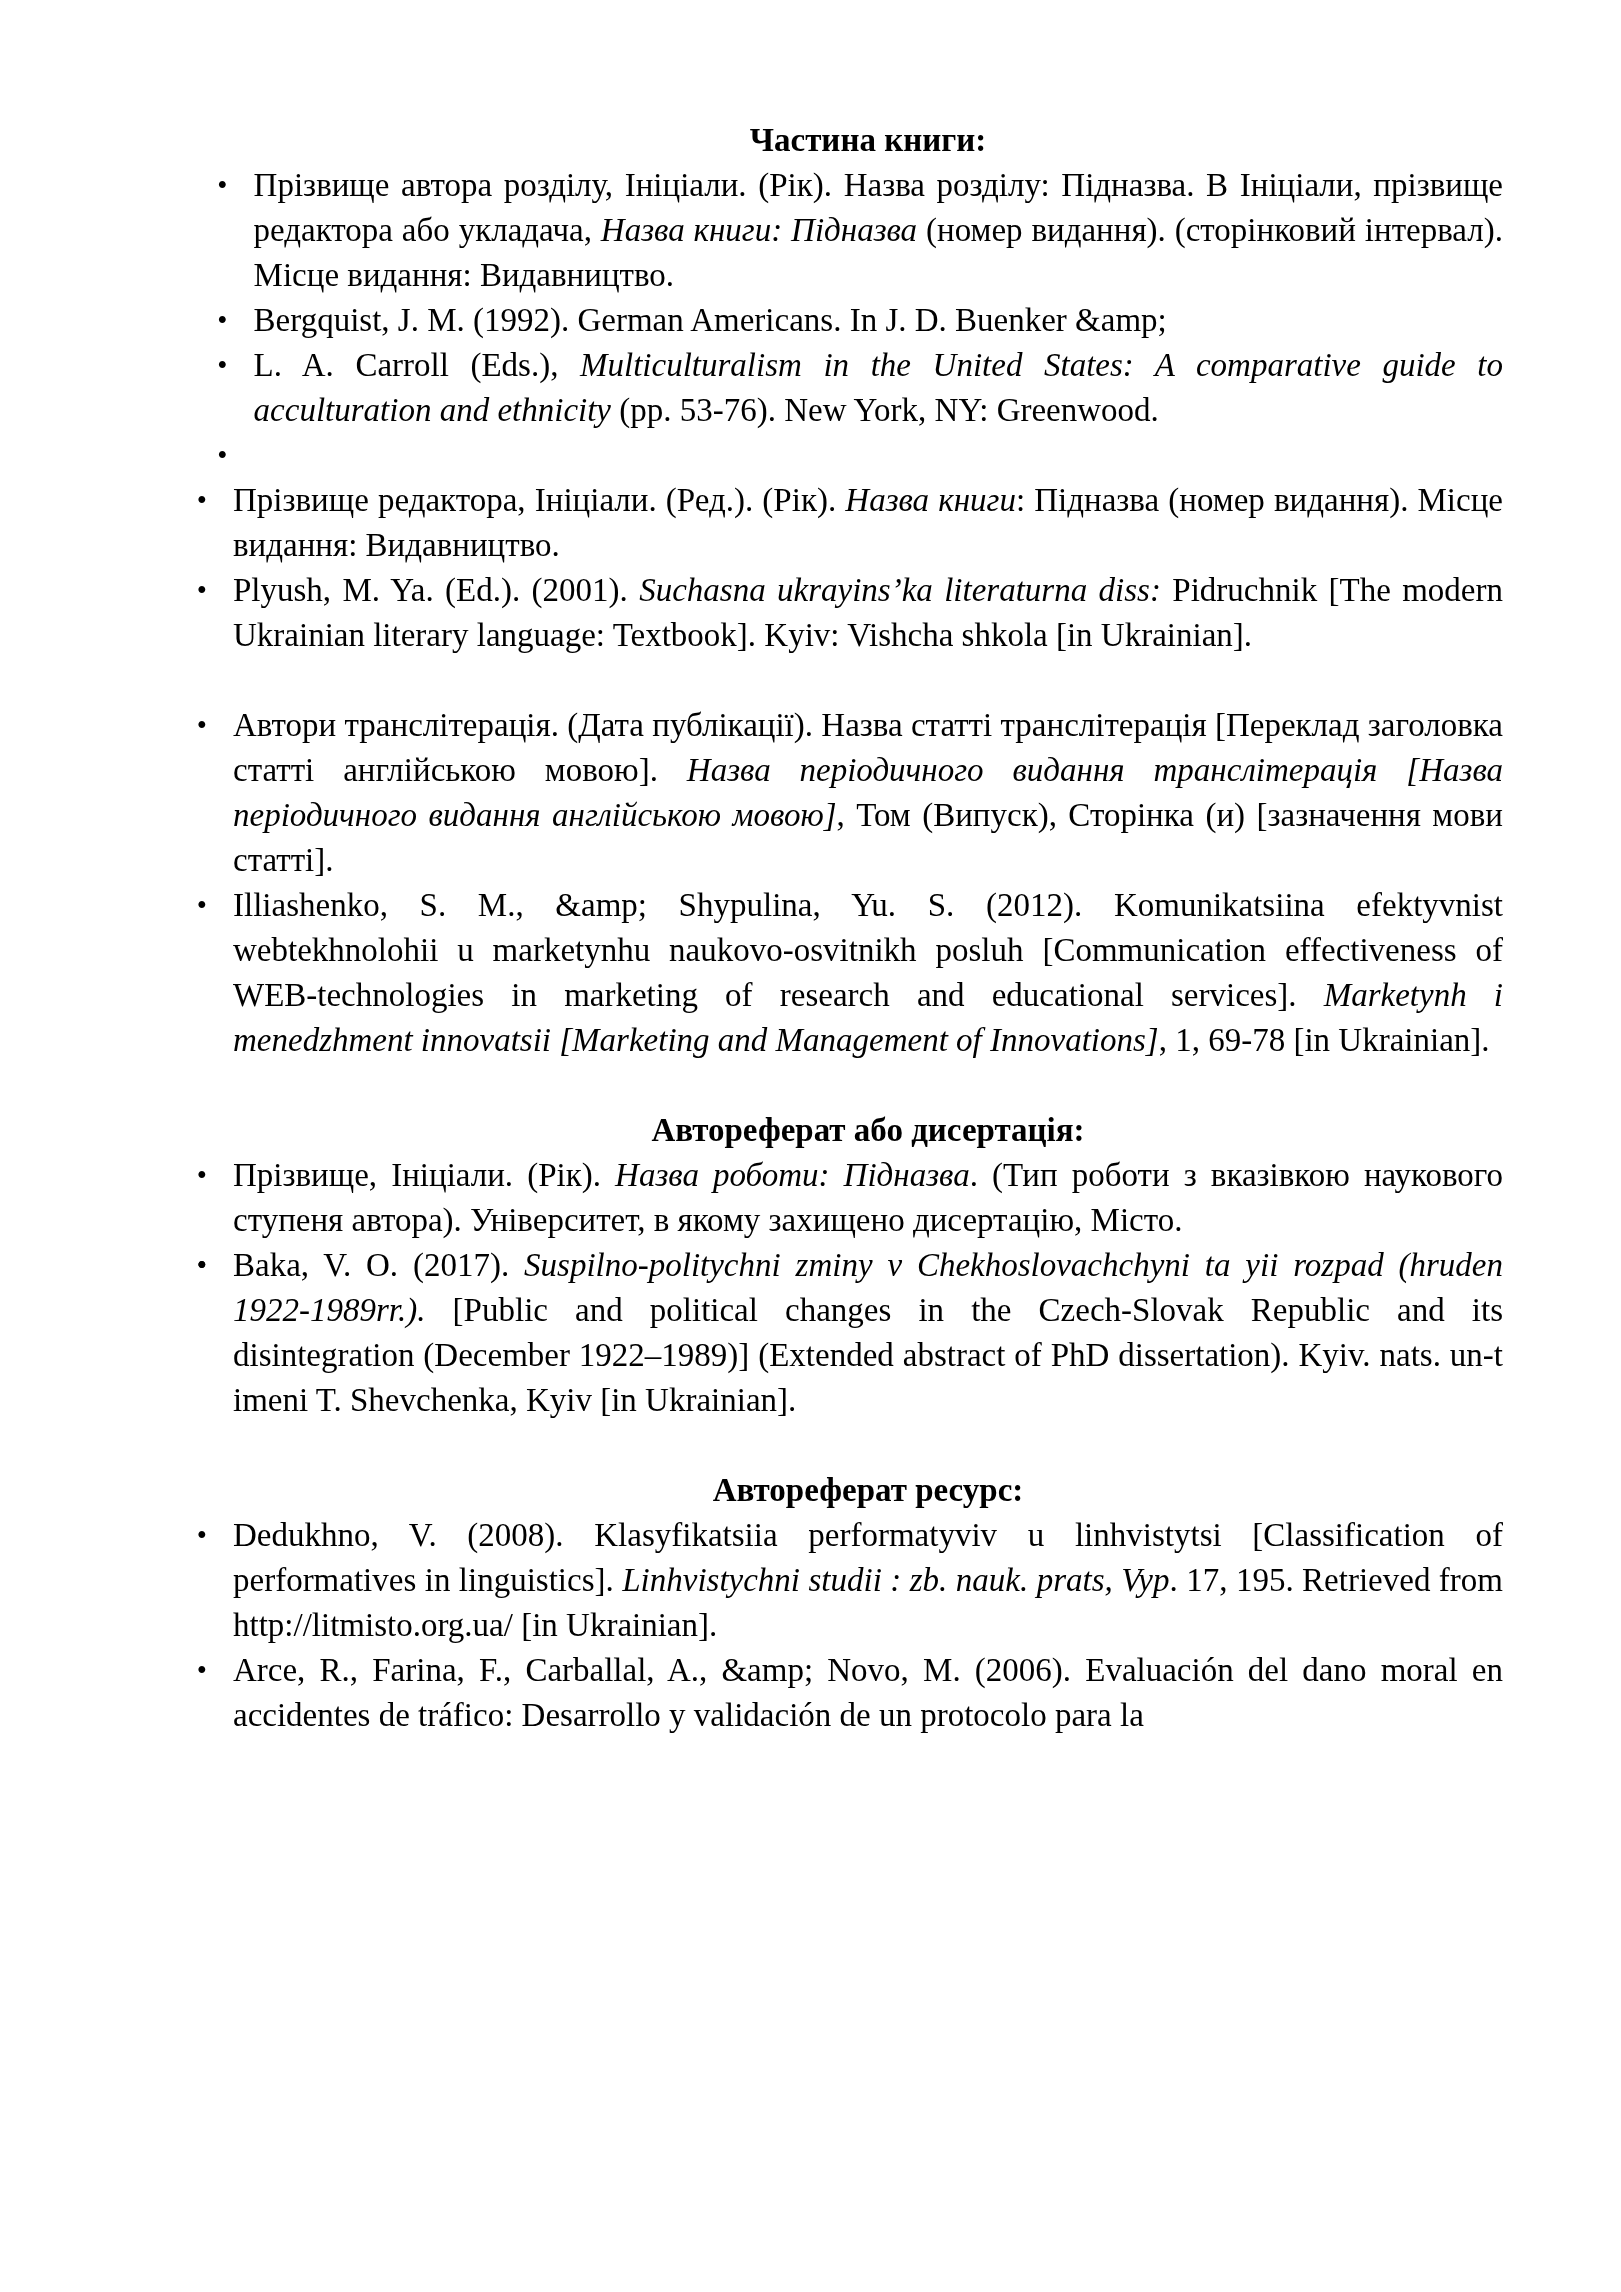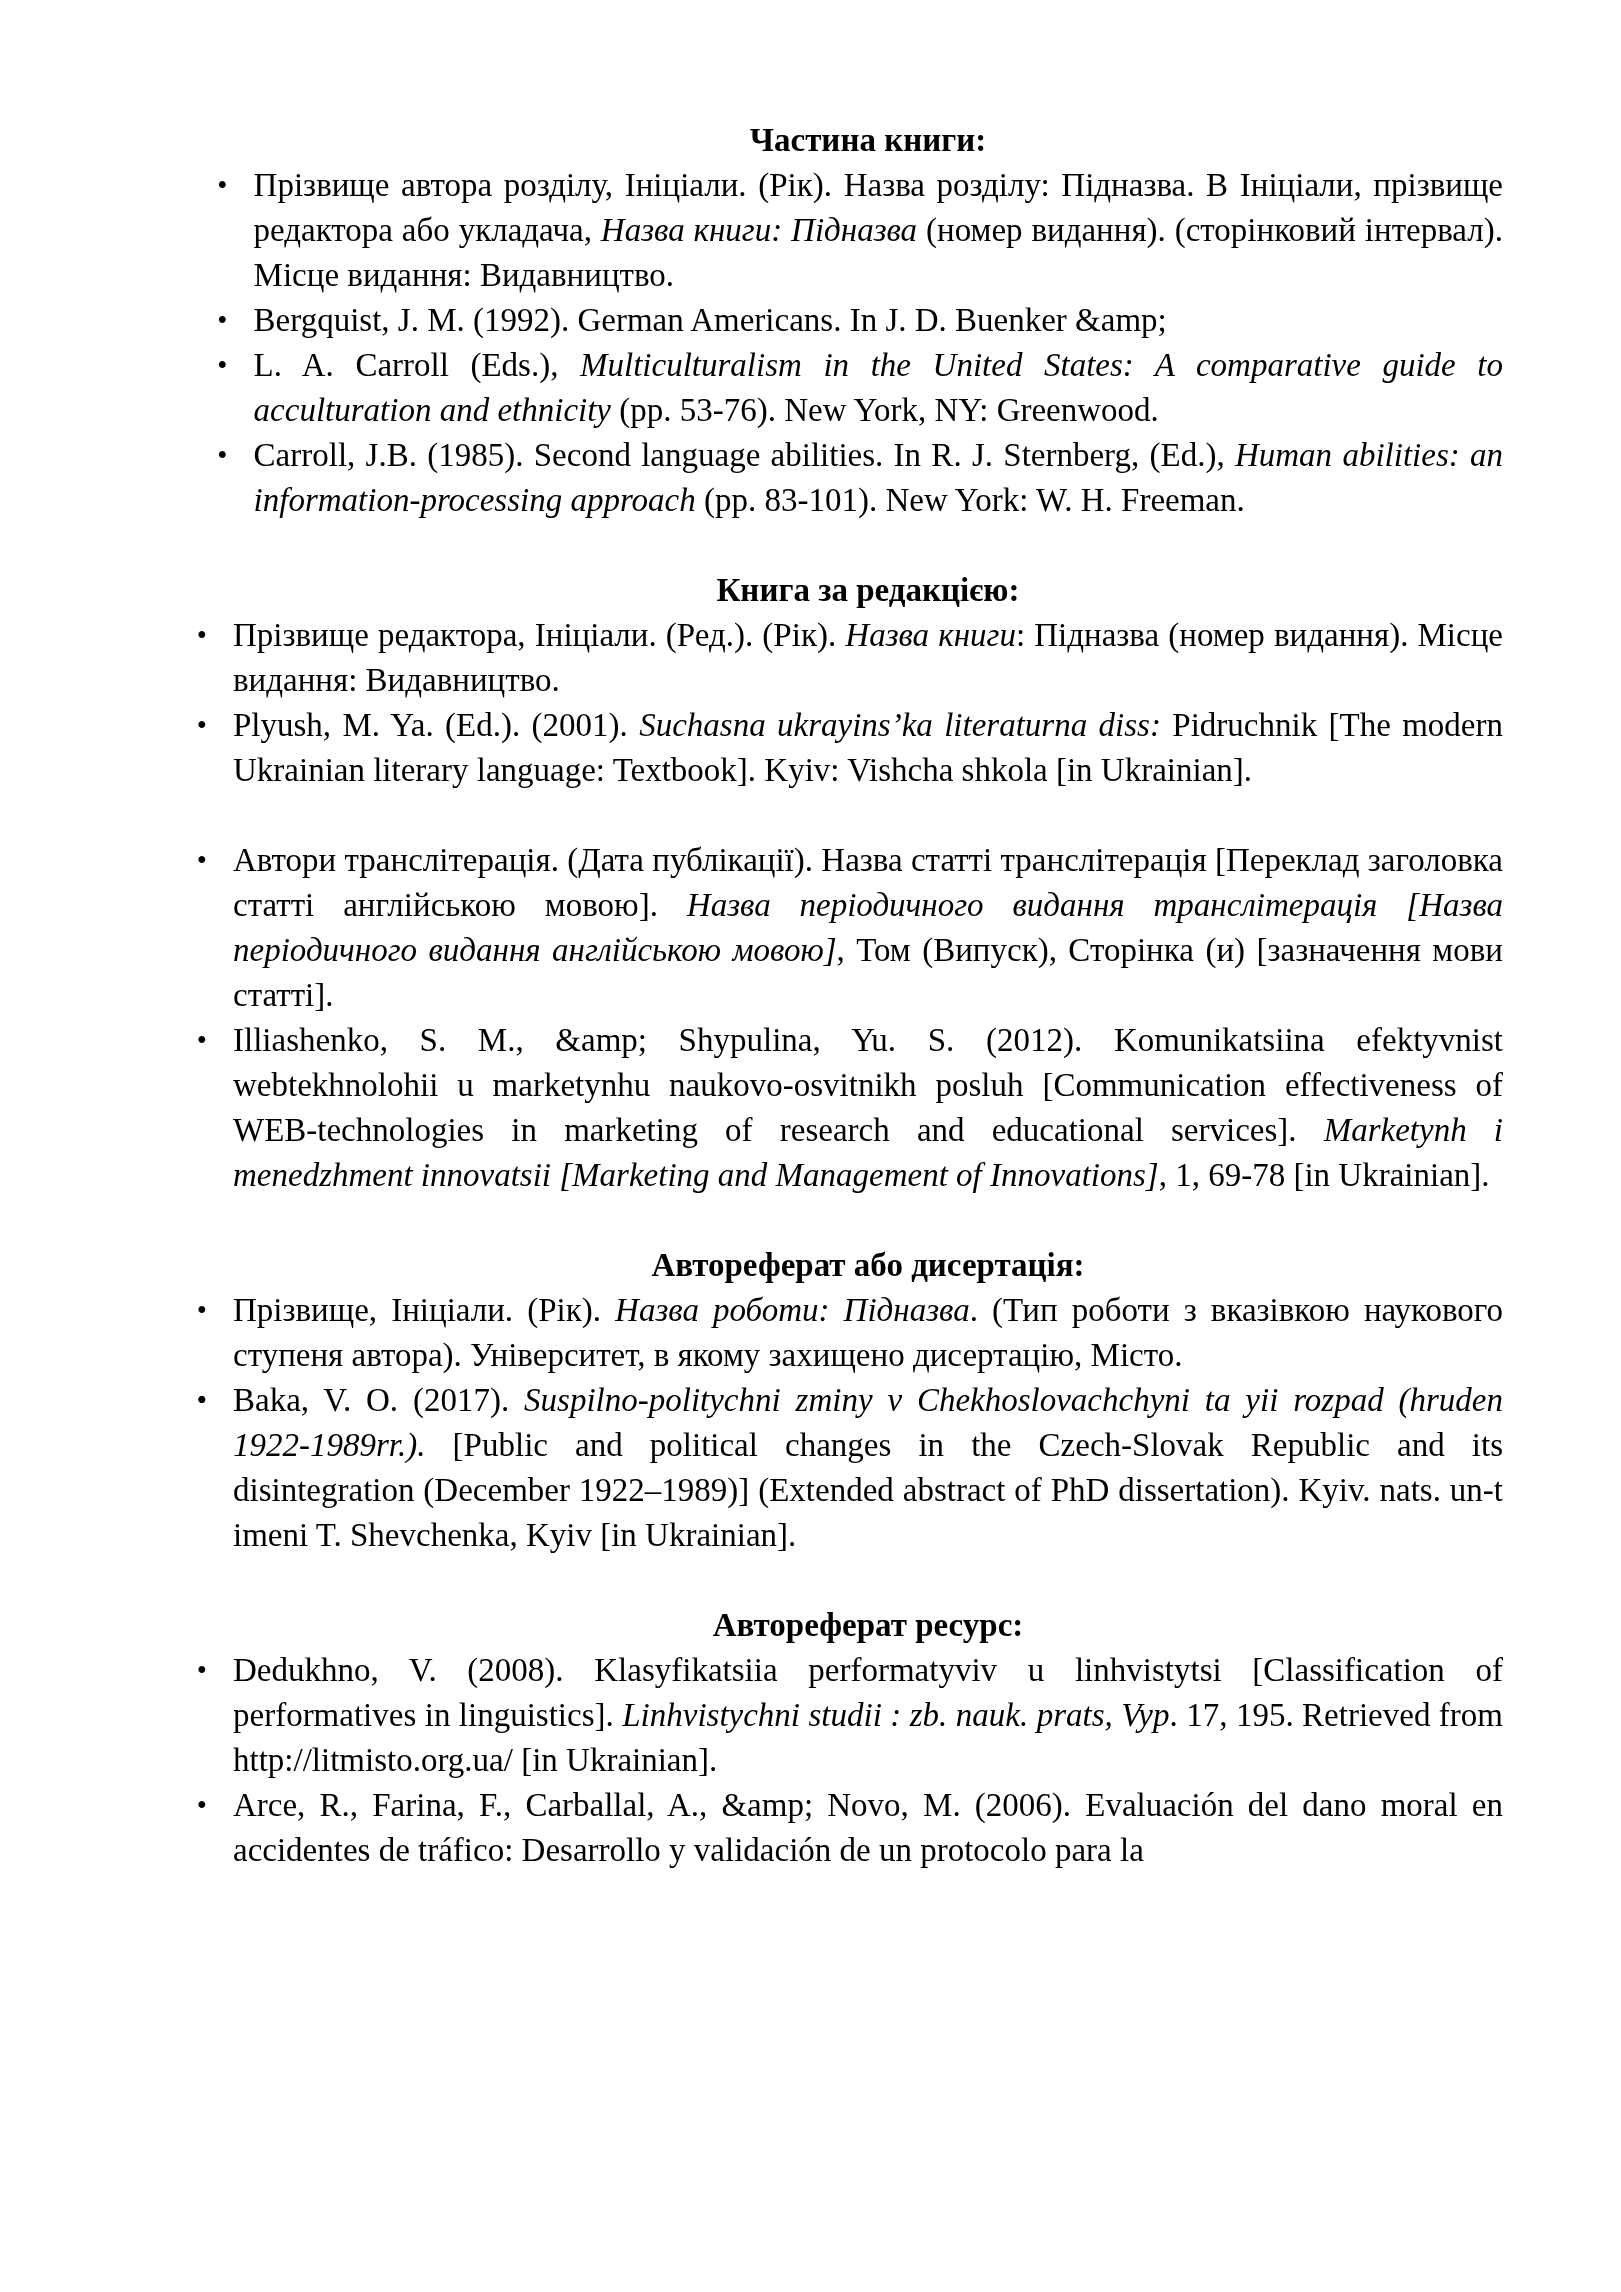--- a/index.html
+++ b/index.html
@@ -43,27 +43,25 @@
           <li class="ref">
         <span class="bullet">•</span>
         <span class="ref-text"><span>Bergquist, J. M. (1992). German Americans. In J. D. Buenker &amp;amp;</span></span>
       </li>
           <li class="ref">
         <span class="bullet">•</span>
         <span class="ref-text"><span>L. A. Carroll (Eds.), </span><span class="it">Multiculturalism in the United States: A comparative guide to acculturation and ethnicity</span><span> (pp. 53-76). New York, NY: Greenwood.</span></span>
       </li>
           <li class="ref">
         <span class="bullet">•</span>
-        <span class="ref-text"><span>Carroll, J.B. (1985). Second language abilities. In R. J. Sternberg, (Ed.), </span><span class="it">Human abilities: an information-processing approach</span><span> (pp. 83-101). New York: W. H. Freeman.</span></span>
       </li>
         </ul>
       </section>
       <div class="section-gap"></div>
       <section class="ref-section">
-        <h2 class="section-heading">Книга за редакцією:</h2>
         <ul class="refs">
           <li class="ref">
         <span class="bullet">•</span>
         <span class="ref-text"><span>Прізвище редактора, Ініціали. (Ред.). (Рік). </span><span class="it">Назва книги</span><span>: Підназва (номер видання). Місце видання: Видавництво.</span></span>
       </li>
           <li class="ref">
         <span class="bullet">•</span>
         <span class="ref-text"><span>Plyush, M. Ya. (Ed.).                (2001). </span><span class="it">Suchasna ukrayins’ka literaturna diss:</span><span> Pidruchnik [The modern Ukrainian literary language: Textbook]. Kyiv: Vishcha shkola [in Ukrainian].</span></span>
       </li>
         </ul>

